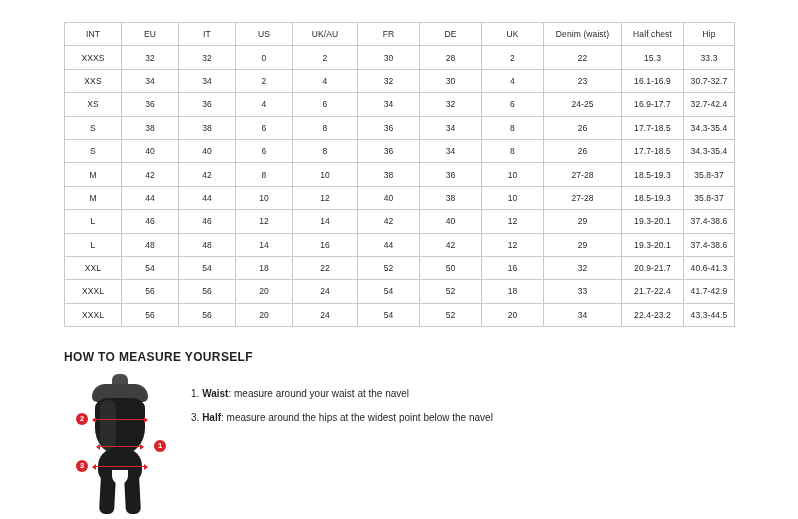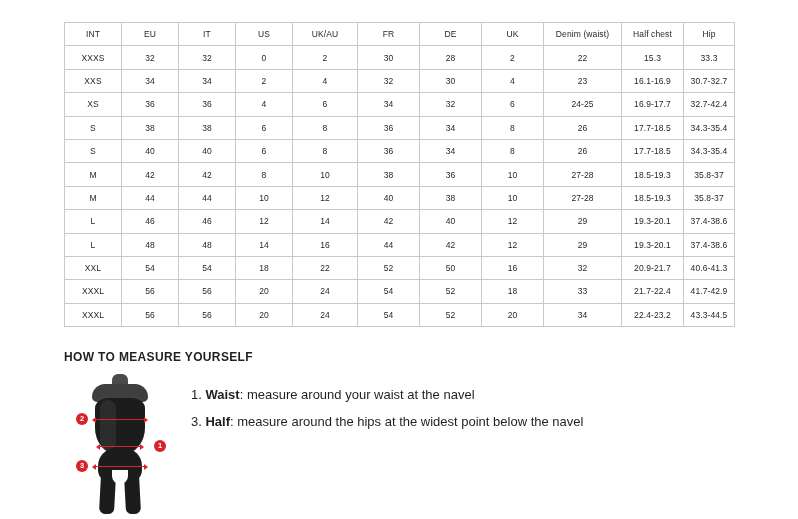--- a/index.html
+++ b/index.html
@@ -85,21 +85,21 @@
     width: 115px;
     position: relative;
     height: 140px;
     flex: 0 0 115px;
   }
   .notes-col {
     margin-left: 12px;
     padding-top: 14px;
   }
   .note {
-    font-size: 13px;
+    font-size: 10px;
     color: #231f20;
     line-height: 1.1;
     margin-bottom: 13px;
     white-space: nowrap;
   }
   .note b { font-weight: bold; }
 
   
   .figure {
     position: absolute;

